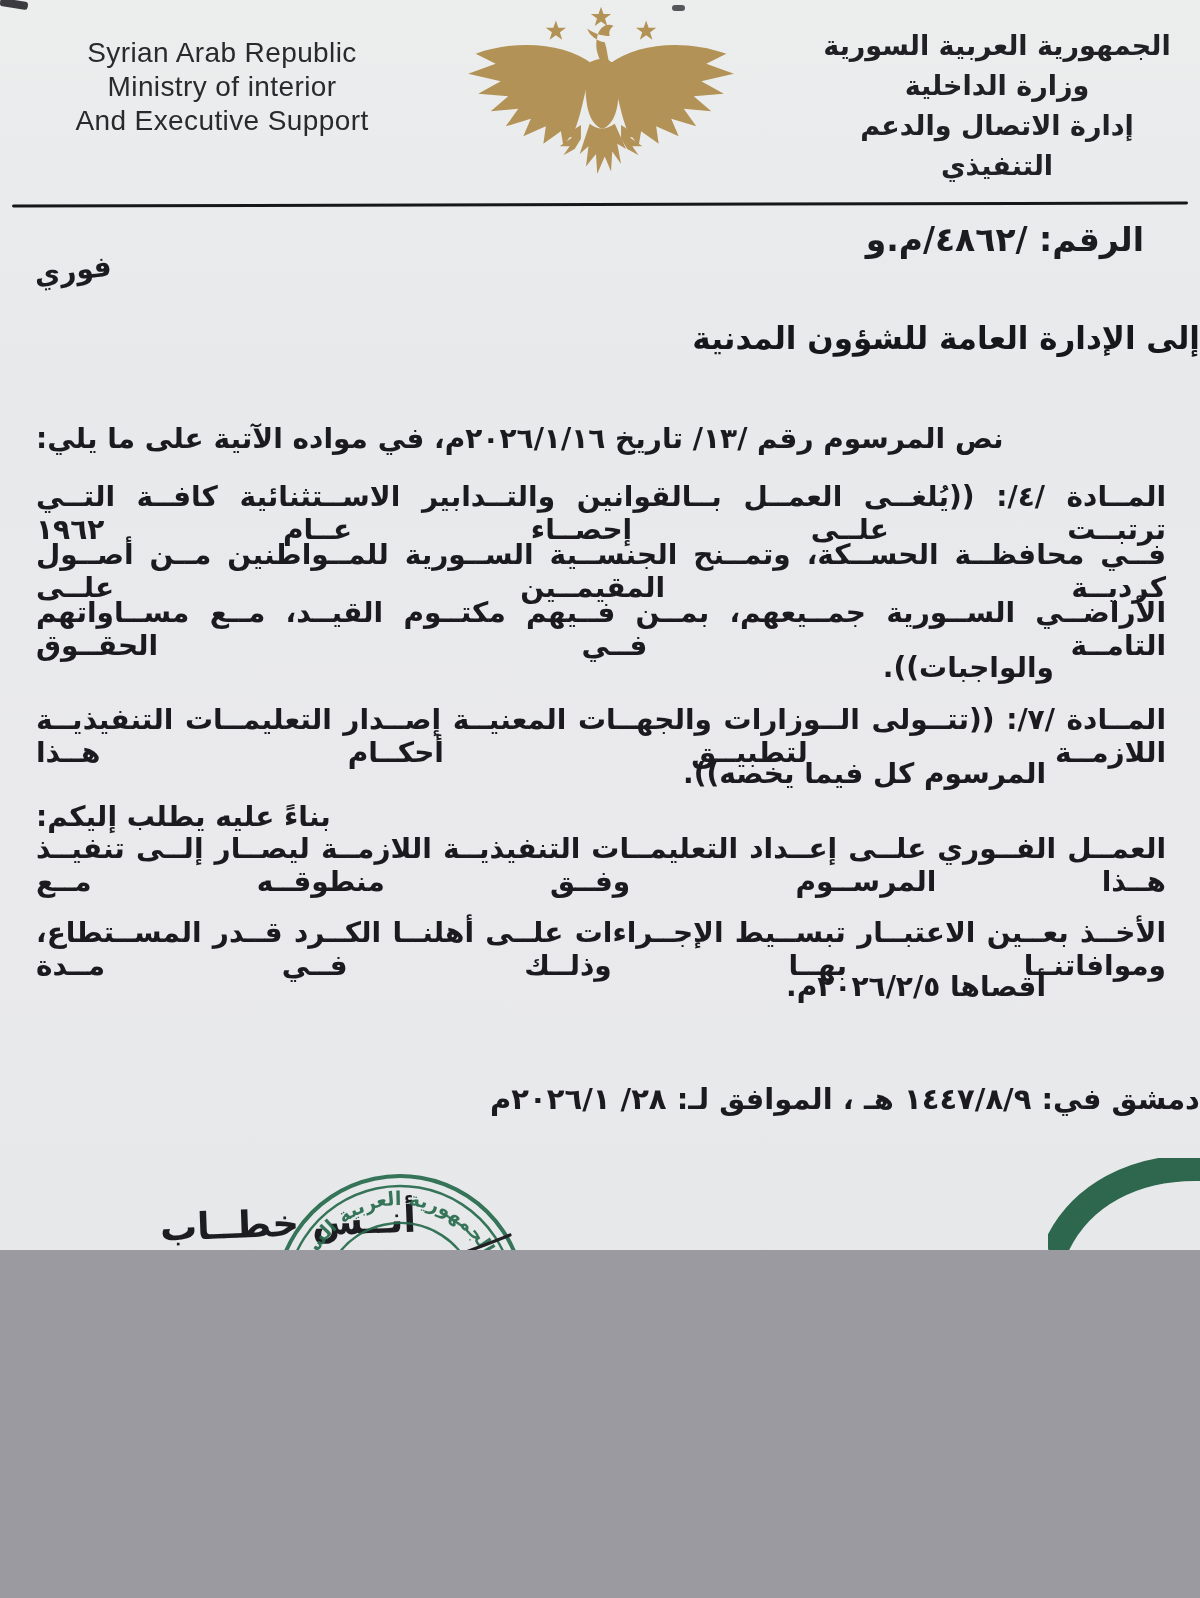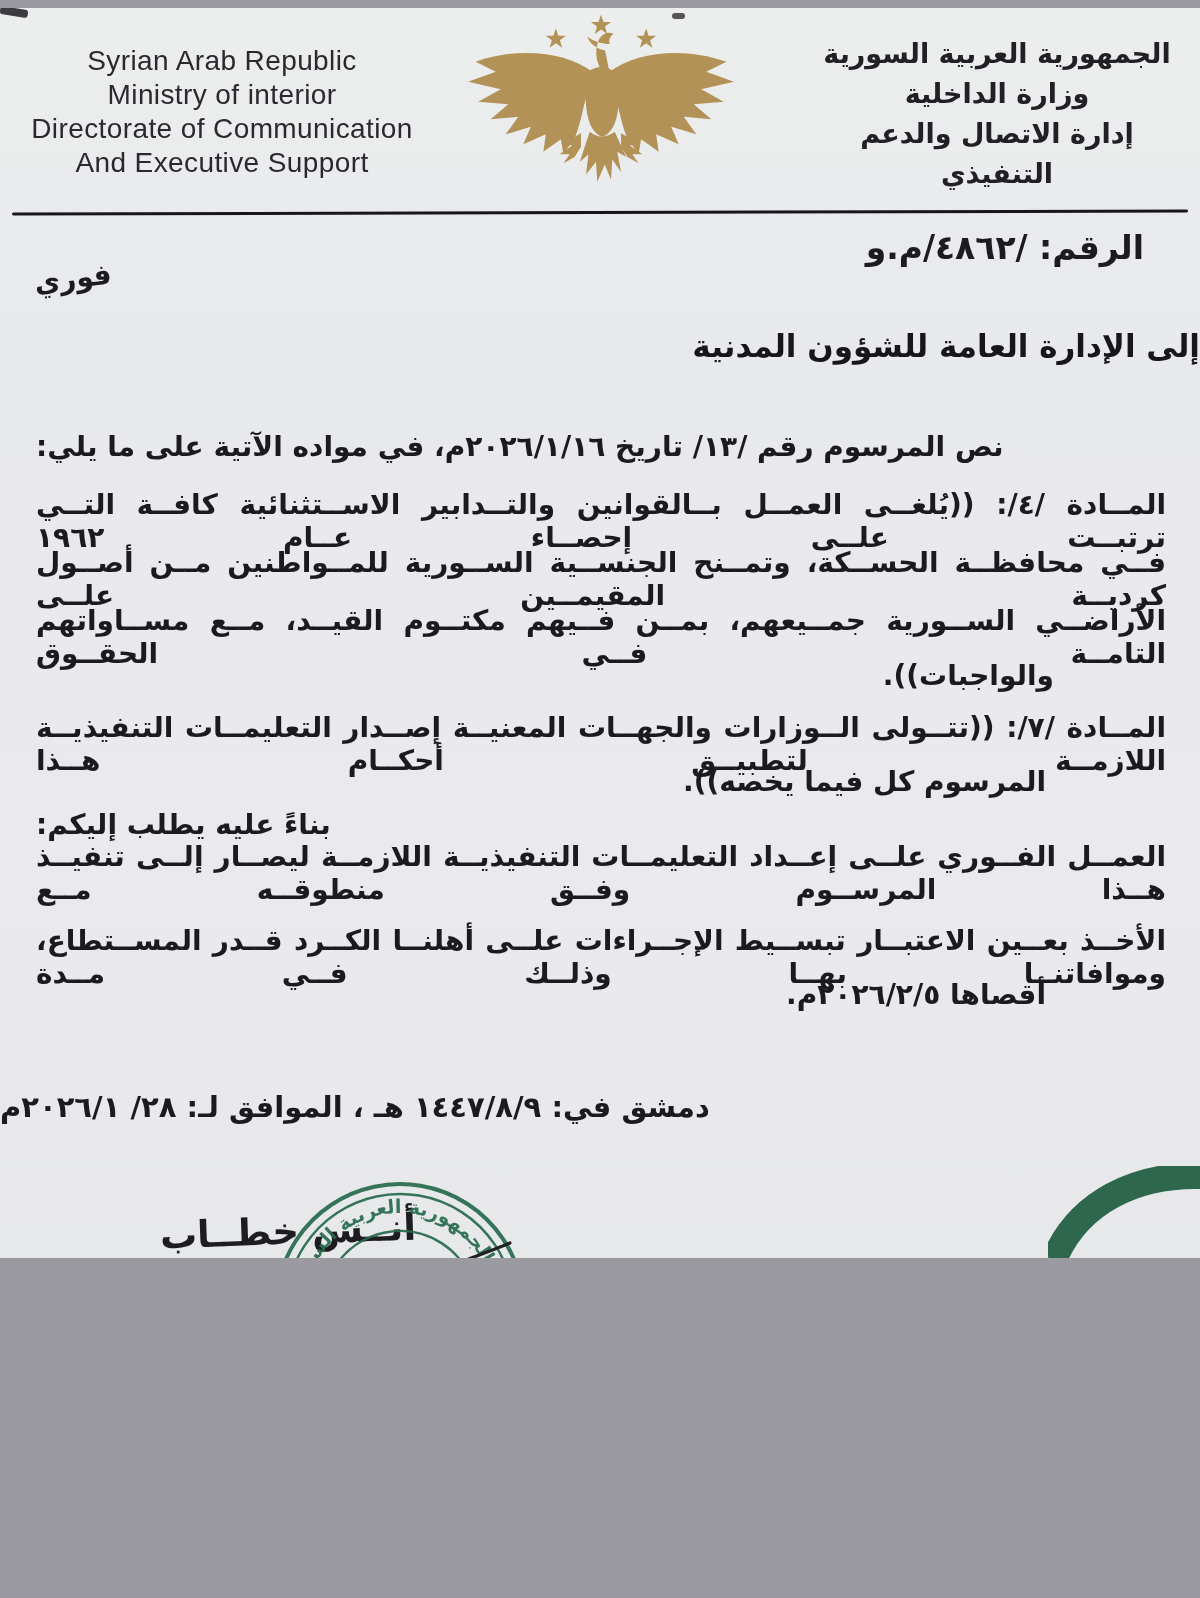--- a/index.html
+++ b/index.html
@@ -1,17 +1,17 @@
 <!DOCTYPE html>
 <html lang="ar"><head>
 <meta charset="utf-8">
 <style>
   html,body{margin:0;padding:0;background:#9a9aa0;}
   .page{
-    position:relative;width:1200px;height:1250px;margin:8px auto;
+    position:relative;width:1200px;height:1250px;margin:0 auto;
     background:linear-gradient(180deg,#eceded 0%,#e8e9eb 30%,#eaeaec 70%,#e7e8ea 100%);
     overflow:hidden;color:#1d1d22;
     font-family:"DejaVu Sans",sans-serif;
   }
   
   .header-en{
     position:absolute;left:12px;top:36px;width:420px;text-align:center;
     font-family:"Liberation Sans",sans-serif;font-size:28px;line-height:34px;
     color:#2a2a2e;letter-spacing:.4px;
   }
@@ -27,21 +27,21 @@
   .title{position:absolute;left:0;top:320px;width:100%;text-align:right;direction:rtl;font-weight:700;font-size:31px;color:#17171b;}
   
   .body-text{position:absolute;left:36px;top:408px;width:1130px;direction:rtl;font-weight:700;font-size:28px;color:#1b1b1f;}
   .bl{position:absolute;right:0;width:100%;white-space:nowrap;}
   .bl.j{white-space:normal;text-align:justify;text-align-last:justify;}
   .bl.r{text-align:left;}
   .bl.ind{text-align:right;padding-left:0;}
   .b1{top:14px}.b2{top:72px}.b3{top:130px}.b4{top:188px}
   .b5{top:243px;margin-right:112px}.b6{top:295px}.b7{top:349px;margin-right:120px}
   .b8{top:392px}.b9{top:424px}.b10{top:508px}.b11{top:562px;margin-right:120px}
-  .date-line{position:absolute;left:0;top:1082px;width:100%;text-align:left;direction:rtl;font-weight:700;font-size:29px;color:#1b1b1f;}
+  .date-line{position:absolute;left:0;top:1082px;width:100%;text-align:right;direction:rtl;font-weight:700;font-size:29px;color:#1b1b1f;}
   
   .sig-block{position:absolute;left:86px;top:1196px;width:406px;text-align:center;direction:rtl;
     font-weight:700;font-size:37px;line-height:56px;color:#1d1d21;transform:rotate(-2deg);}
   .stamp{position:absolute;left:268px;top:1168px;width:264px;height:264px;transform:rotate(-12deg);opacity:.92;color:#266b4d;}
   .stamp text{font-family:"DejaVu Sans",sans-serif;}
   .sig-scribble{position:absolute;left:40px;top:1160px;width:940px;height:430px;}
   .corner-mark{position:absolute;right:0;bottom:0;width:152px;height:92px;}
   .smudge-a{position:absolute;left:0;top:0;width:28px;height:8px;background:#3c3c40;border-radius:3px;transform:rotate(9deg);}
   .smudge-b{position:absolute;left:672px;top:5px;width:13px;height:6px;background:#55555a;border-radius:3px;}
 </style>
@@ -49,21 +49,20 @@
 <body>
 
 <div class="page">
 
   <div class="smudge-a"></div>
   <div class="smudge-b"></div>
 
   <div class="header-en">
     <div>Syrian Arab Republic</div>
     <div>Ministry of interior</div>
-    <div>Directorate of Communication</div>
     <div>And Executive Support</div>
   </div>
 
   <svg class="emblem" viewBox="0 0 240 150" aria-hidden="true">
     <defs>
       <path id="star5" d="M0,-8.5 L2,-2.7 8.1,-2.6 3.2,1 5,6.9 0,3.4 -5,6.9 -3.2,1 -8.1,-2.6 -2,-2.7 Z"></path>
       <path id="lwing" d="M113,46 C92,30 54,26 20,38 L36,46 L14,54 L40,60 L22,70 L46,72 L32,84 L54,82 L44,96 L64,90 L58,104 L76,96 L74,110 L88,100 L90,112 L99,99 C104,88 108,64 113,46 Z"></path>
       <g id="eagle-shape">
         <use href="#star5" x="84" y="20"></use>
         <use href="#star5" x="120" y="9"></use>

